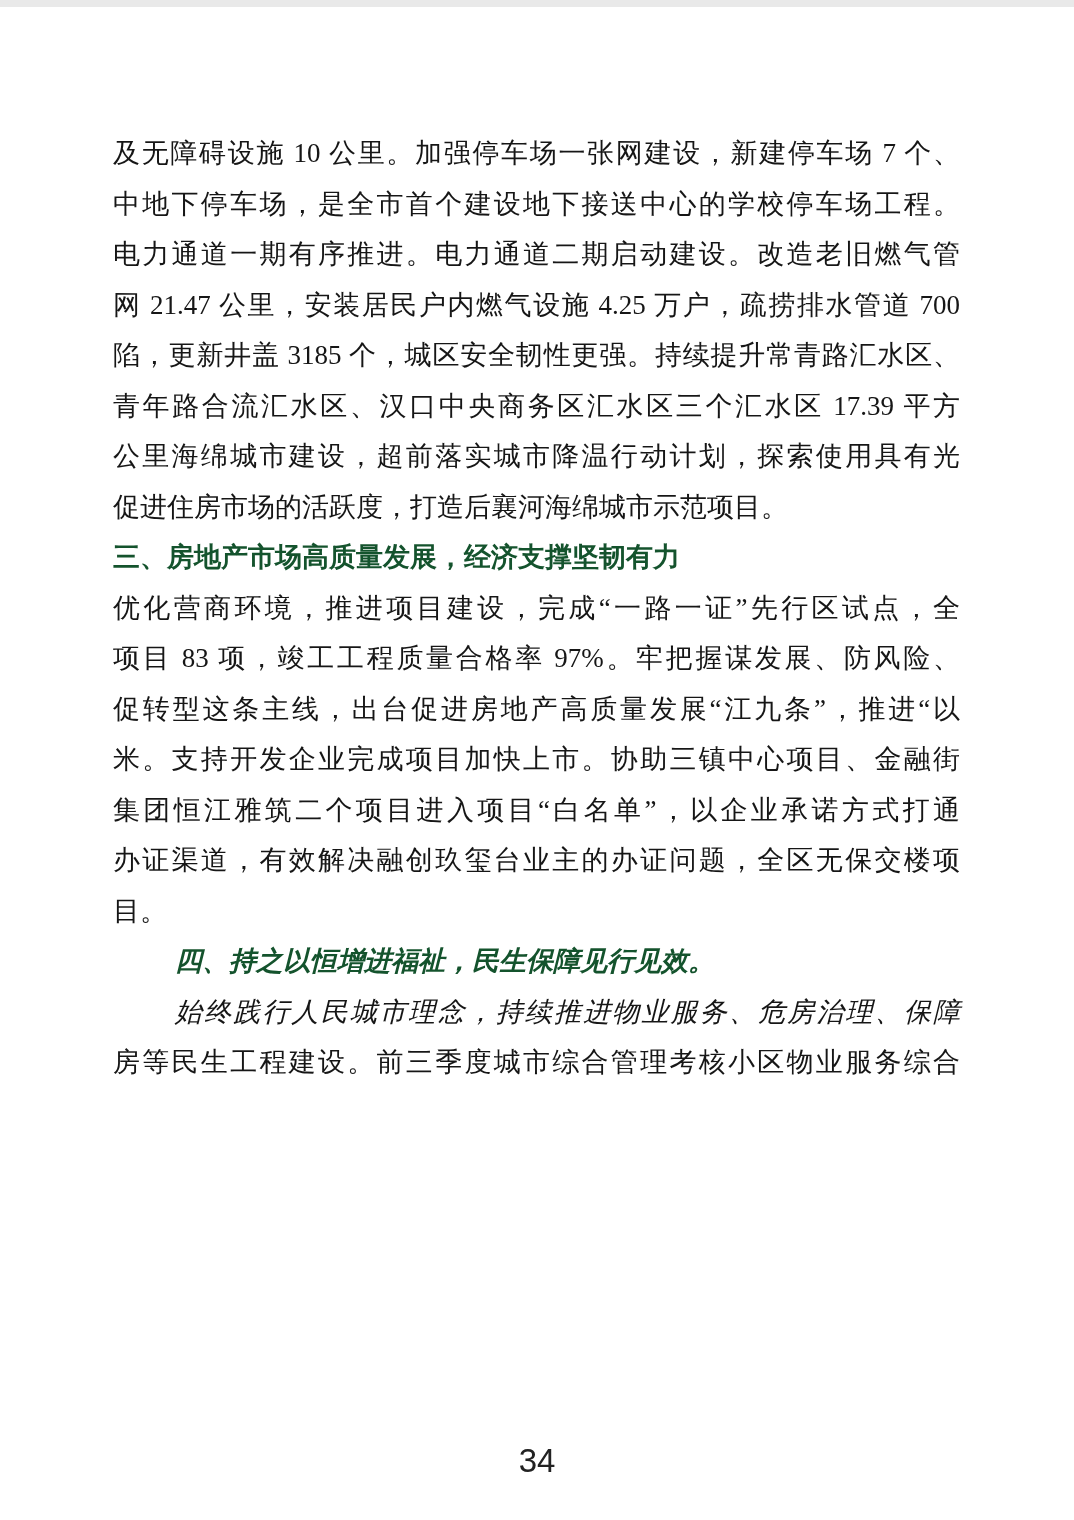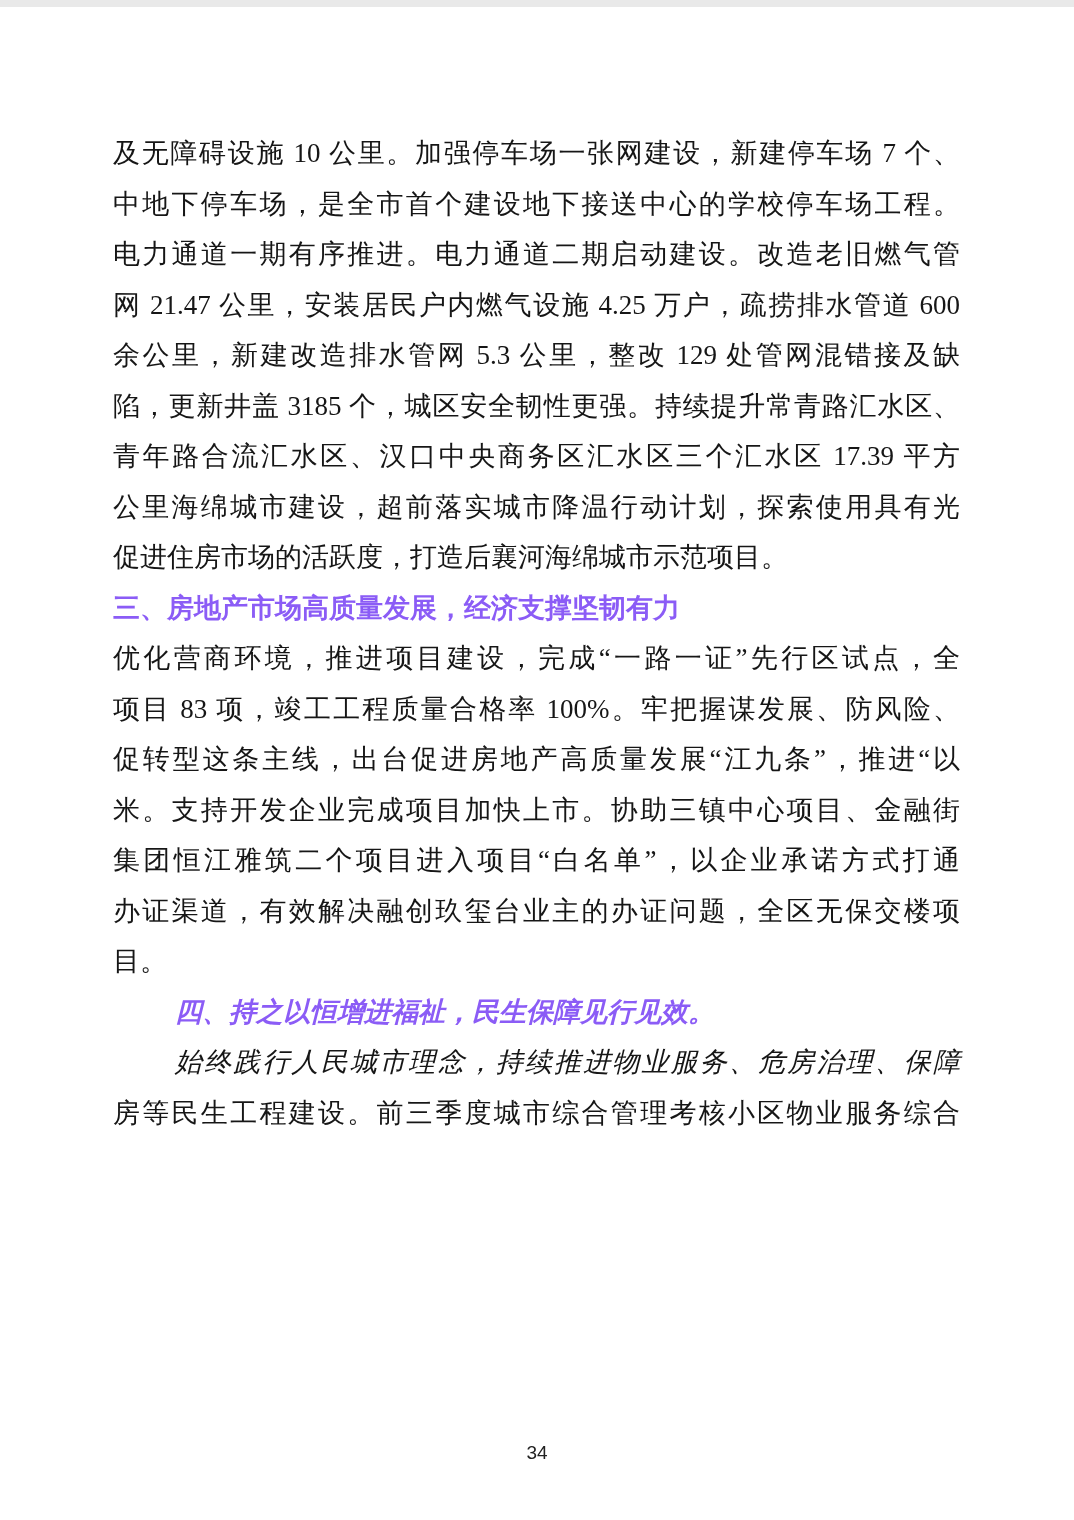--- a/index.html
+++ b/index.html
@@ -23,54 +23,53 @@
     height: 50.5px;
     line-height: 50.5px;
     font-size: 27px;
   }
   .j {
     text-align: justify;
     text-align-last: justify;
   }
   .heading {
     font-weight: bold;
-    color: #8b5cf6;
+    color: #14532d;
   }
   .ind {
     text-indent: 62px;
     font-style: italic;
   }
   .pagenum {
     position: absolute;
     top: 1435px;
     left: 0;
     width: 100%;
     text-align: center;
-    font-size: 19px;
+    font-size: 33px;
     font-family: "Liberation Sans", "DejaVu Sans", sans-serif;
     color: #222222;
   }
 </style>
 </head>
 <body>
 
 <div class="page">
   <div class="text-block">
     <div class="line j">及无障碍设施 10 公里。加强停车场一张网建设，新建停车场 7 个、</div>
     <div class="line j">中地下停车场，是全市首个建设地下接送中心的学校停车场工程。</div>
     <div class="line j">电力通道一期有序推进。电力通道二期启动建设。改造老旧燃气管</div>
-    <div class="line j">网 21.47 公里，安装居民户内燃气设施 4.25 万户，疏捞排水管道 600</div>
-    <div class="line j">余公里，新建改造排水管网 5.3 公里，整改 129 处管网混错接及缺</div>
+    <div class="line j">网 21.47 公里，安装居民户内燃气设施 4.25 万户，疏捞排水管道 700</div>
     <div class="line j">陷，更新井盖 3185 个，城区安全韧性更强。持续提升常青路汇水区、</div>
     <div class="line j">青年路合流汇水区、汉口中央商务区汇水区三个汇水区 17.39 平方</div>
     <div class="line j">公里海绵城市建设，超前落实城市降温行动计划，探索使用具有光</div>
     <div class="line">促进住房市场的活跃度，打造后襄河海绵城市示范项目。</div>
     <div class="line heading">三、房地产市场高质量发展，经济支撑坚韧有力</div>
     <div class="line j">优化营商环境，推进项目建设，完成“一路一证”先行区试点，全</div>
-    <div class="line j">项目 83 项，竣工工程质量合格率 100%。牢把握谋发展、防风险、</div>
+    <div class="line j">项目 83 项，竣工工程质量合格率 97%。牢把握谋发展、防风险、</div>
     <div class="line j">促转型这条主线，出台促进房地产高质量发展“江九条”，推进“以</div>
     <div class="line j">米。支持开发企业完成项目加快上市。协助三镇中心项目、金融街</div>
     <div class="line j">集团恒江雅筑二个项目进入项目“白名单”，以企业承诺方式打通</div>
     <div class="line j">办证渠道，有效解决融创玖玺台业主的办证问题，全区无保交楼项</div>
     <div class="line">目。</div>
     <div class="line heading ind">四、持之以恒增进福祉，民生保障见行见效。</div>
     <div class="line j ind">始终践行人民城市理念，持续推进物业服务、危房治理、保障</div>
     <div class="line j">房等民生工程建设。前三季度城市综合管理考核小区物业服务综合</div>
   </div>
   <div class="pagenum">34</div>

